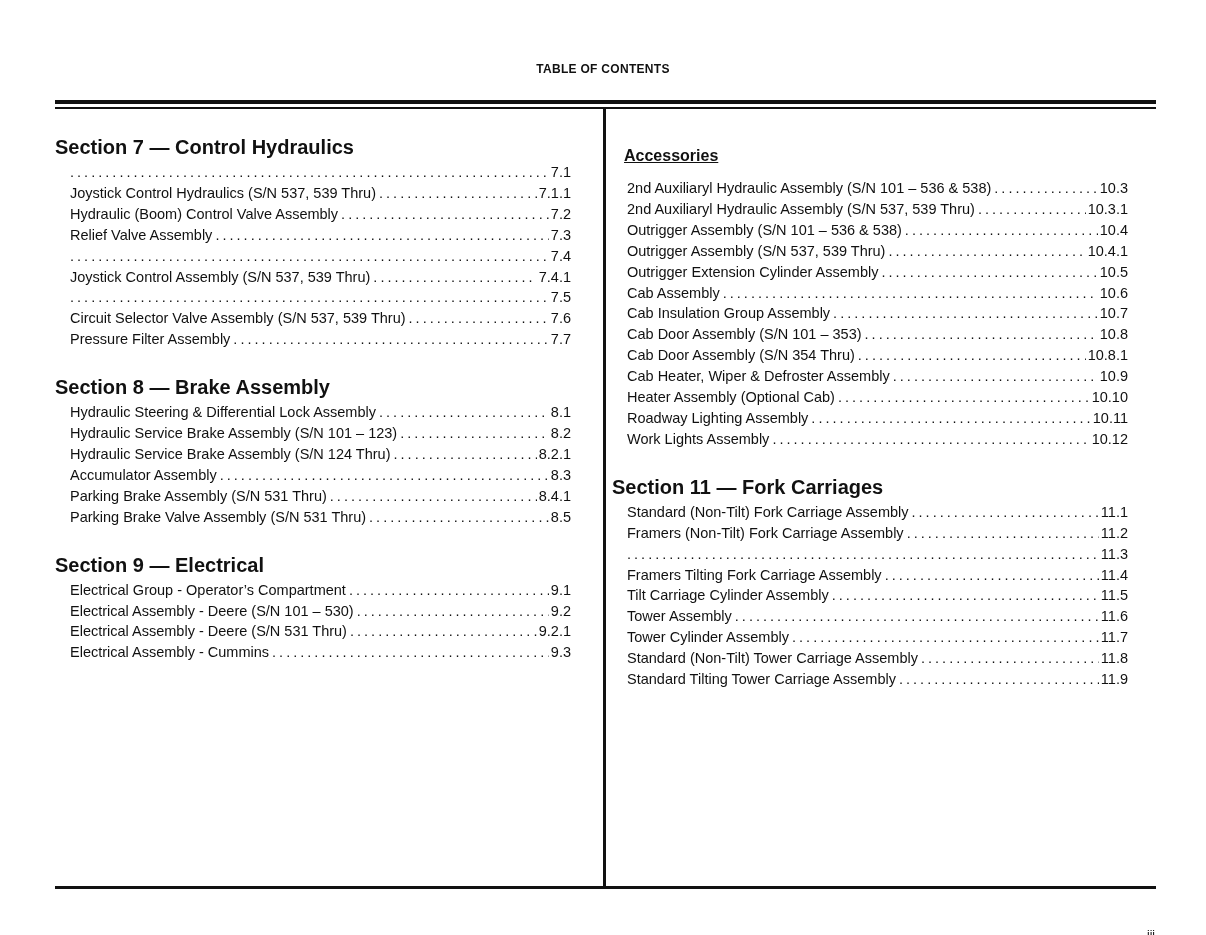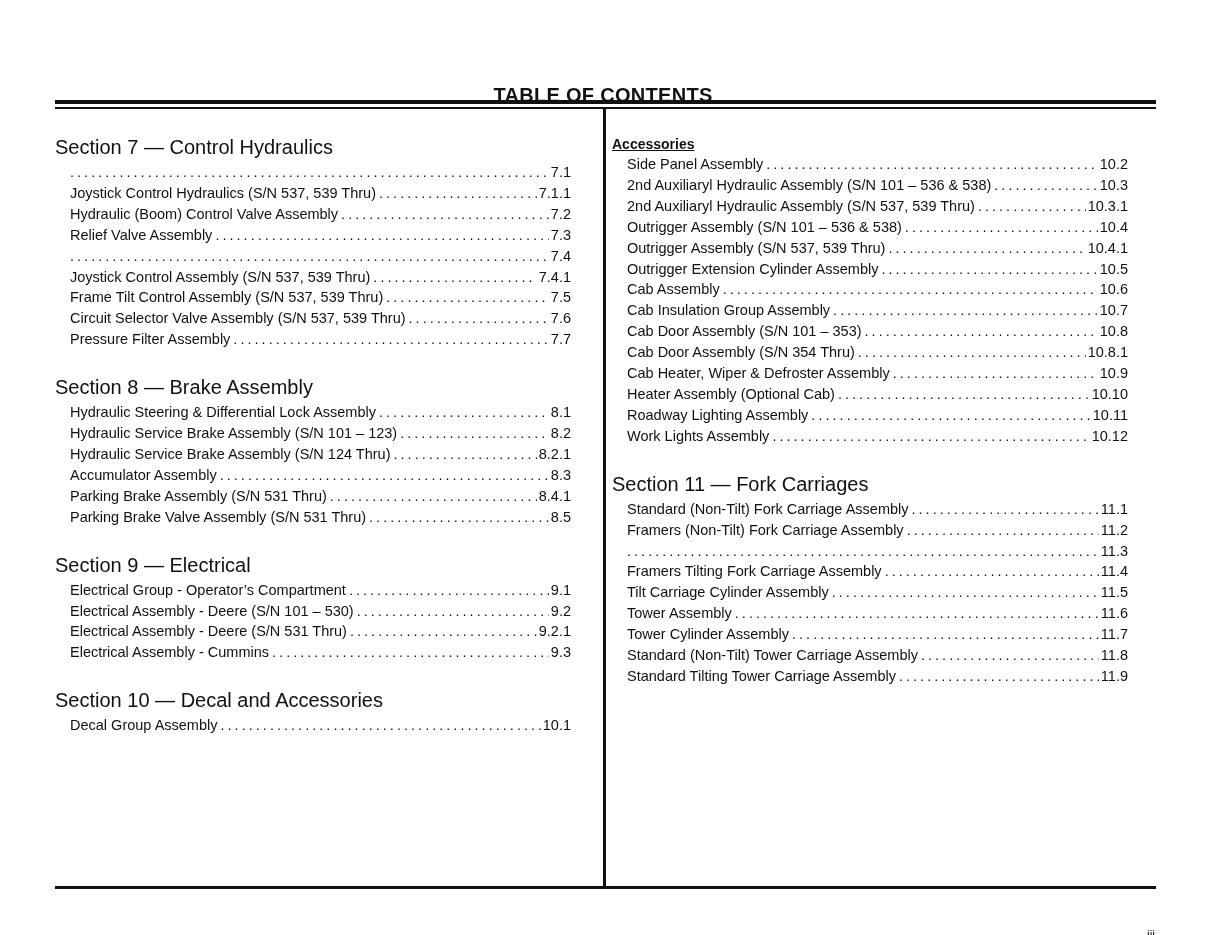--- a/index.html
+++ b/index.html
@@ -1,30 +1,30 @@
 <!DOCTYPE html>
 <html><head>
 <meta charset="utf-8">
 <style>
   html, body { margin: 0; padding: 0; background: #ffffff; }
   body { width: 1206px; height: 935px; position: relative; overflow: hidden;
          font-family: "Liberation Sans", sans-serif; color: #111; }
-  .title { position: absolute; top: 84px; left: 0; width: 1206px; text-align: center;
-           font-weight: bold; font-size: 20px; letter-spacing: 0.3px; }
+  .title { position: absolute; top: 62px; left: 0; width: 1206px; text-align: center;
+           font-weight: bold; font-size: 12px; letter-spacing: 0.3px; }
   .rule-thick { position: absolute; left: 55px; width: 1101px; top: 100px; height: 4px; background: #111; }
   .rule-thin { position: absolute; left: 55px; width: 1101px; top: 107px; height: 2px; background: #111; }
   .vdivider { position: absolute; left: 603px; top: 109px; width: 3px; height: 780px; background: #111; }
   .rule-bottom { position: absolute; left: 55px; width: 1101px; top: 886px; height: 3px; background: #111; }
   .pagenum { position: absolute; left: 1147px; top: 892px; font-size: 12px; margin-top: 36px; }
   .col { position: absolute; }
   .col-left { left: 55px; top: 134px; width: 516px; }
   .col-right { left: 612px; top: 134px; width: 516px; }
   .section { margin-bottom: 24px; }
-  .sec-title { font-weight: normal; font-size: 20px; line-height: 26px; margin: 0 0 2px 0; white-space: nowrap; }
-  .sub-title { font-weight: bold; font-size: 14px; text-decoration: underline; line-height: 20px; margin: 0; }
+  .sec-title { font-weight: bold; font-size: 20px; line-height: 26px; margin: 0 0 2px 0; white-space: nowrap; }
+  .sub-title { font-weight: bold; font-size: 16px; text-decoration: underline; line-height: 20px; margin: 12px; }
   .entry { display: flex; align-items: baseline; font-size: 14.5px; line-height: 20.9px;
            margin-left: 15px; white-space: nowrap; overflow: hidden; }
   .entry .lbl { flex: 0 0 auto; padding-right: 3px; }
   .entry .dots { flex: 1 1 auto; overflow: hidden; letter-spacing: 2.6px; color: #111; }
   .entry .dots::before { content: ". . . . . . . . . . . . . . . . . . . . . . . . . . . . . . . . . . . . . . . . . . . . . . . . . . . . . . . . . . . . . . . . . . . . . . . . . . . . . . ."; letter-spacing: 0; word-spacing: -1px; }
   .entry .pg { flex: 0 0 auto; padding-left: 2px; }
 </style>
 </head>
 <body>
 
@@ -60,21 +60,20 @@
       <div class="entry">
         <span class="dots"></span>
         <span class="pg">7.4</span>
       </div>
       <div class="entry">
         <span class="lbl">Joystick Control Assembly (S/N 537, 539 Thru)</span>
         <span class="dots"></span>
         <span class="pg">7.4.1</span>
       </div>
       <div class="entry">
-        <span class="lbl">Frame Tilt Control Assembly (S/N 537, 539 Thru)</span>
         <span class="dots"></span>
         <span class="pg">7.5</span>
       </div>
       <div class="entry">
         <span class="lbl">Circuit Selector Valve Assembly (S/N 537, 539 Thru)</span>
         <span class="dots"></span>
         <span class="pg">7.6</span>
       </div>
       <div class="entry">
         <span class="lbl">Pressure Filter Assembly</span>
@@ -129,39 +128,26 @@
       </div>
       <div class="entry">
         <span class="lbl">Electrical Assembly - Deere (S/N 531 Thru)</span>
         <span class="dots"></span>
         <span class="pg">9.2.1</span>
       </div>
       <div class="entry">
         <span class="lbl">Electrical Assembly - Cummins</span>
         <span class="dots"></span>
         <span class="pg">9.3</span>
-      </div>
-    </div>
-    <div class="section">
-      <div class="sec-title">Section 10 — Decal and Accessories</div>
-      <div class="entry">
-        <span class="lbl">Decal Group Assembly</span>
-        <span class="dots"></span>
-        <span class="pg">10.1</span>
       </div>
     </div>
   </div>
 <div class="col col-right" id="right-col">
     <div class="section">
       <div class="sub-title">Accessories</div>
-      <div class="entry">
-        <span class="lbl">Side Panel Assembly</span>
-        <span class="dots"></span>
-        <span class="pg">10.2</span>
-      </div>
       <div class="entry">
         <span class="lbl">2nd Auxiliaryl Hydraulic Assembly (S/N 101 – 536 &amp; 538)</span>
         <span class="dots"></span>
         <span class="pg">10.3</span>
       </div>
       <div class="entry">
         <span class="lbl">2nd Auxiliaryl Hydraulic Assembly (S/N 537, 539 Thru)</span>
         <span class="dots"></span>
         <span class="pg">10.3.1</span>
       </div>

